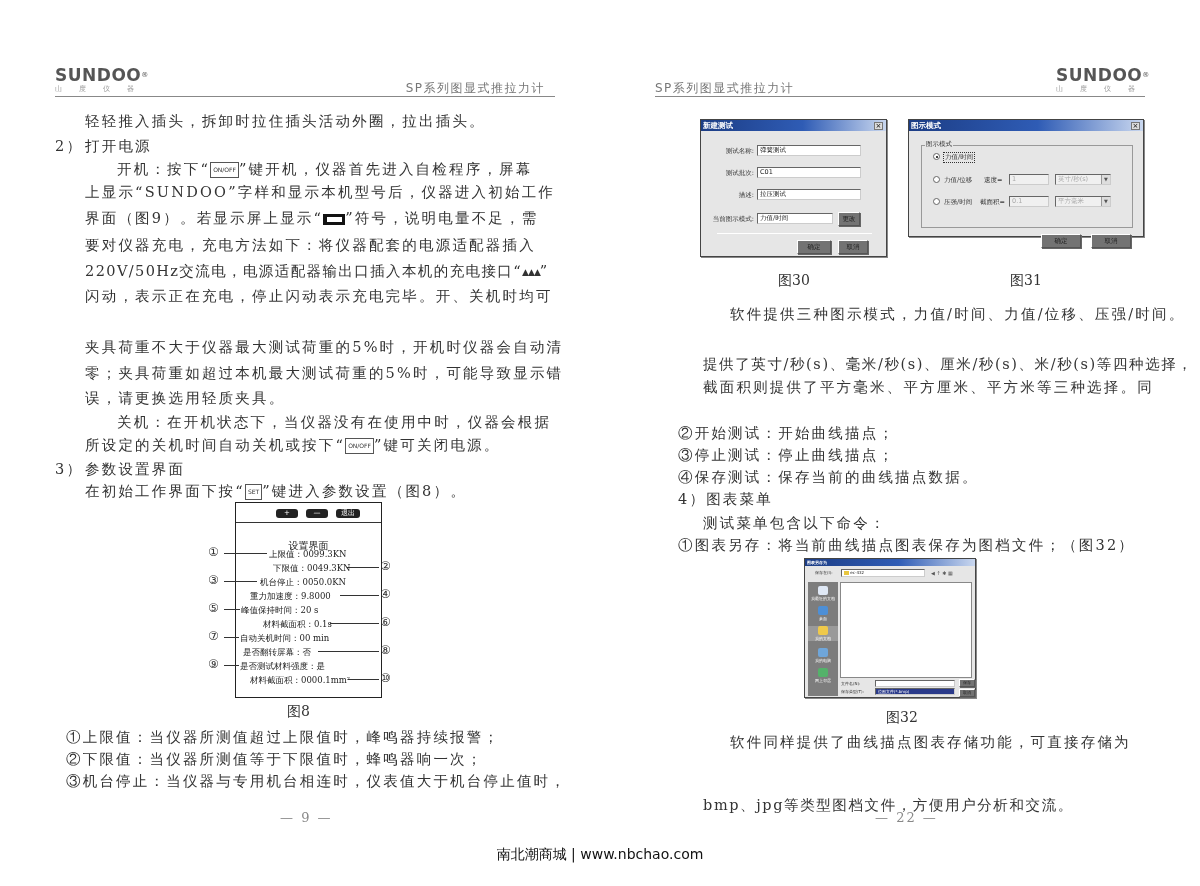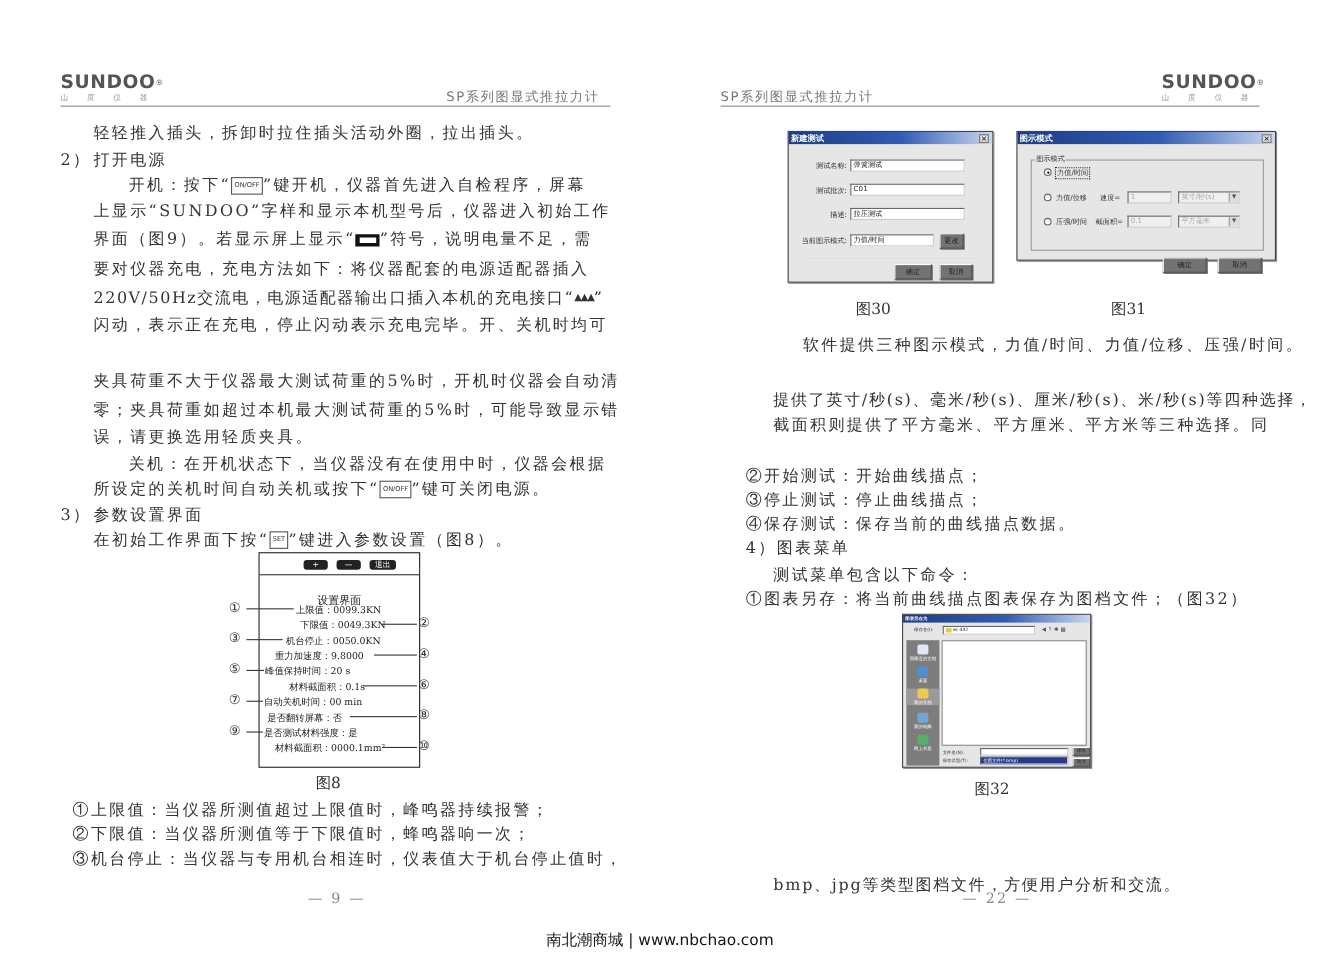--- a/index.html
+++ b/index.html
@@ -37,21 +37,21 @@
   .fig8 .btn { position: absolute; top: 6px; height: 9px; background: #222; color: #fff; border-radius: 3px; font-family: "DejaVu Sans", sans-serif; font-size: 7px; line-height: 9px; text-align: center; }
   .fig8 .title { position: absolute; top: 36px; left: 0; right: 0; text-align: center; font-size: 10px; color: #222; }
   .fig8 .row { position: absolute; font-size: 8.5px; color: #222; white-space: nowrap; }
   .callout { position: absolute; font-size: 12px; color: #333; font-family: "DejaVu Sans", sans-serif; }
   .leader { position: absolute; height: 1px; background: #333; }
   .fig-caption { position: absolute; font-size: 14px; color: #333; }
 
   .page-number { position: absolute; top: 810px; font-size: 13px; color: #888; letter-spacing: 2px; }
 
   
-  .dlg { position: absolute; background: #e6e6e6; border: 1px solid #444; box-shadow: 1px 1px 0 #888; font-family: "DejaVu Sans", sans-serif; margin-left: 16px; }
+  .dlg { position: absolute; background: #e6e6e6; border: 1px solid #444; box-shadow: 1px 1px 0 #888; font-family: "DejaVu Sans", sans-serif; }
   .dlg .tb { height: 11px; background: linear-gradient(90deg, #1c3d85 0%, #2f5cb5 55%, #c9d7ef 100%); color: #fff; font-size: 7.5px; font-weight: bold; line-height: 11px; padding-left: 2px; }
   .dlg .x { position: absolute; top: 2px; right: 3px; width: 9px; height: 8px; background: #ddd; border: 1px solid #777; font-size: 7px; line-height: 6px; text-align: center; color: #000; }
   .dlg .lbl { position: absolute; font-size: 6.5px; color: #333; text-align: right; white-space: nowrap; }
   .dlg .fld { position: absolute; height: 11px; background: #fff; border: 1px solid #666; border-right-color: #ccc; border-bottom-color: #ccc; font-size: 6.5px; line-height: 9px; padding-left: 2px; color: #222; white-space: nowrap; overflow: hidden; }
   .dlg .fld.disabled { background: #f0f0f0; color: #aaa; }
   .dlg .pbtn { position: absolute; height: 14px; background: #737373; border: 1px solid #555; border-top-color: #fff; border-left-color: #fff; box-shadow: 1px 1px 0 #666; font-size: 6.5px; line-height: 12px; text-align: center; color: #222; }
   .dlg .sep { position: absolute; height: 1px; background: #aaa; border-bottom: 1px solid #fff; }
   .dlg .group { position: absolute; border: 1px solid #999; }
   .dlg .group-label { position: absolute; font-size: 6.5px; color: #333; background: #e6e6e6; padding: 0 1px; }
   .dlg .radio { position: absolute; width: 7px; height: 7px; border-radius: 50%; border: 1px solid #666; background: #fff; }
@@ -241,18 +241,19 @@
     <div class="filearea"></div>
     <div class="lbl" style="left:36px;top:122px;font-size:4px;">文件名(N):</div>
     <div class="fld" style="left:70px;top:121px;width:80px;height:7px;font-size:4px;line-height:5px;"></div>
     <div class="lbl" style="left:36px;top:130px;font-size:4px;">保存类型(T):</div>
     <div class="fld" style="left:70px;top:129px;width:80px;height:7px;font-size:4px;line-height:5px;background:#2a3a8a;color:#fff;">位图文件(*.bmp)</div>
     <div class="pbtn" style="left:154px;top:120px;width:16px;height:8px;font-size:4px;line-height:6px;">保存</div>
     <div class="pbtn" style="left:154px;top:130px;width:16px;height:8px;font-size:4px;line-height:6px;">取消</div>
   </div>
   <div class="fig-caption" style="left:286px;top:709px;">图32</div>
 
+  <div class="line" style="left:130px;top:733px;">软件同样提供了曲线描点图表存储功能，可直接存储为</div>
   <div class="line" style="left:103px;top:796px;letter-spacing:1.6px;">bmp、jpg等类型图档文件，方便用户分析和交流。</div>
 
   <div class="page-number" style="left:275px;">— 22 —</div>
 </div>
 
 <div class="watermark">南北潮商城 | www.nbchao.com</div>
 
 </body></html>

